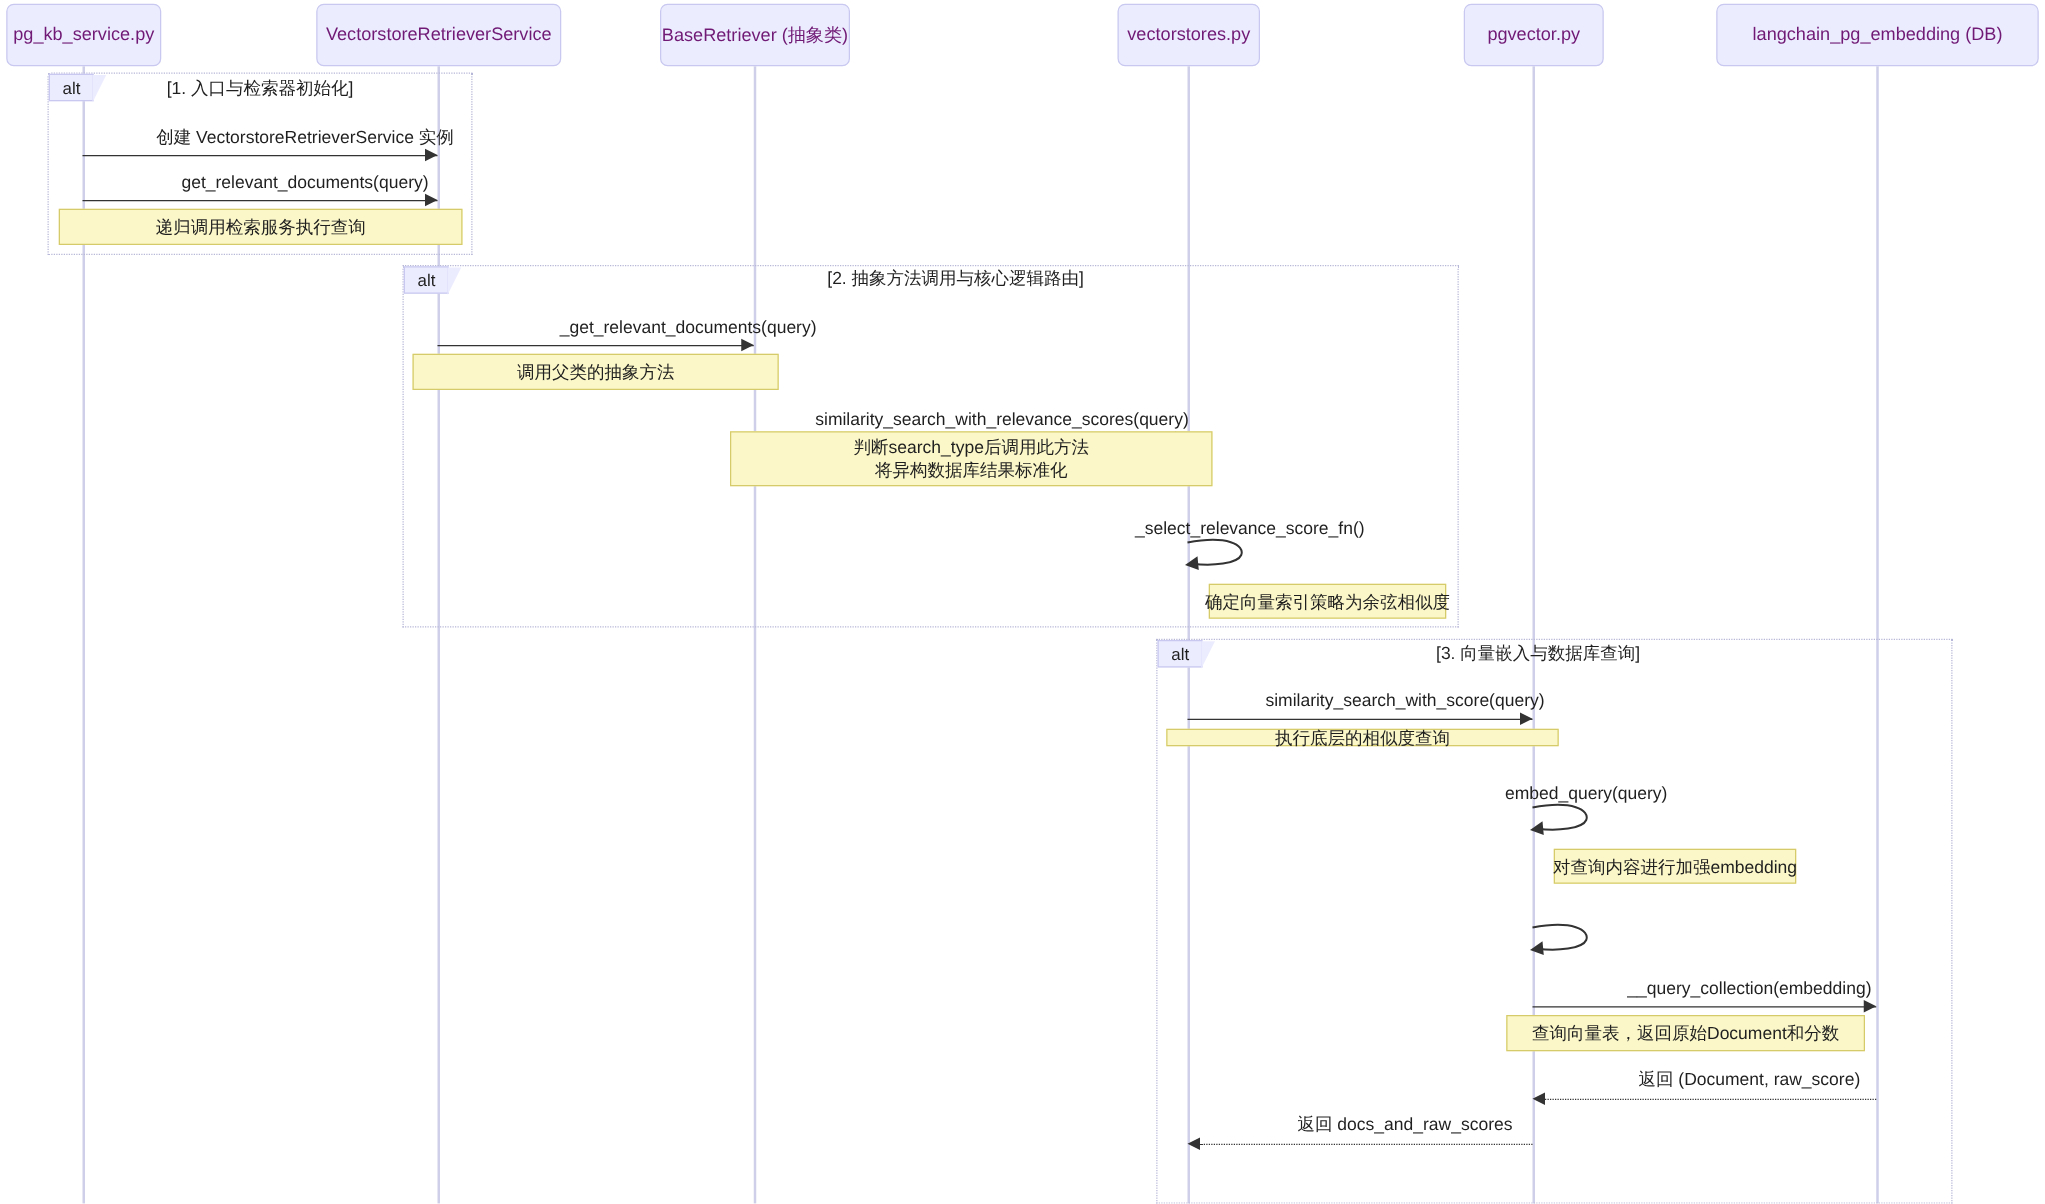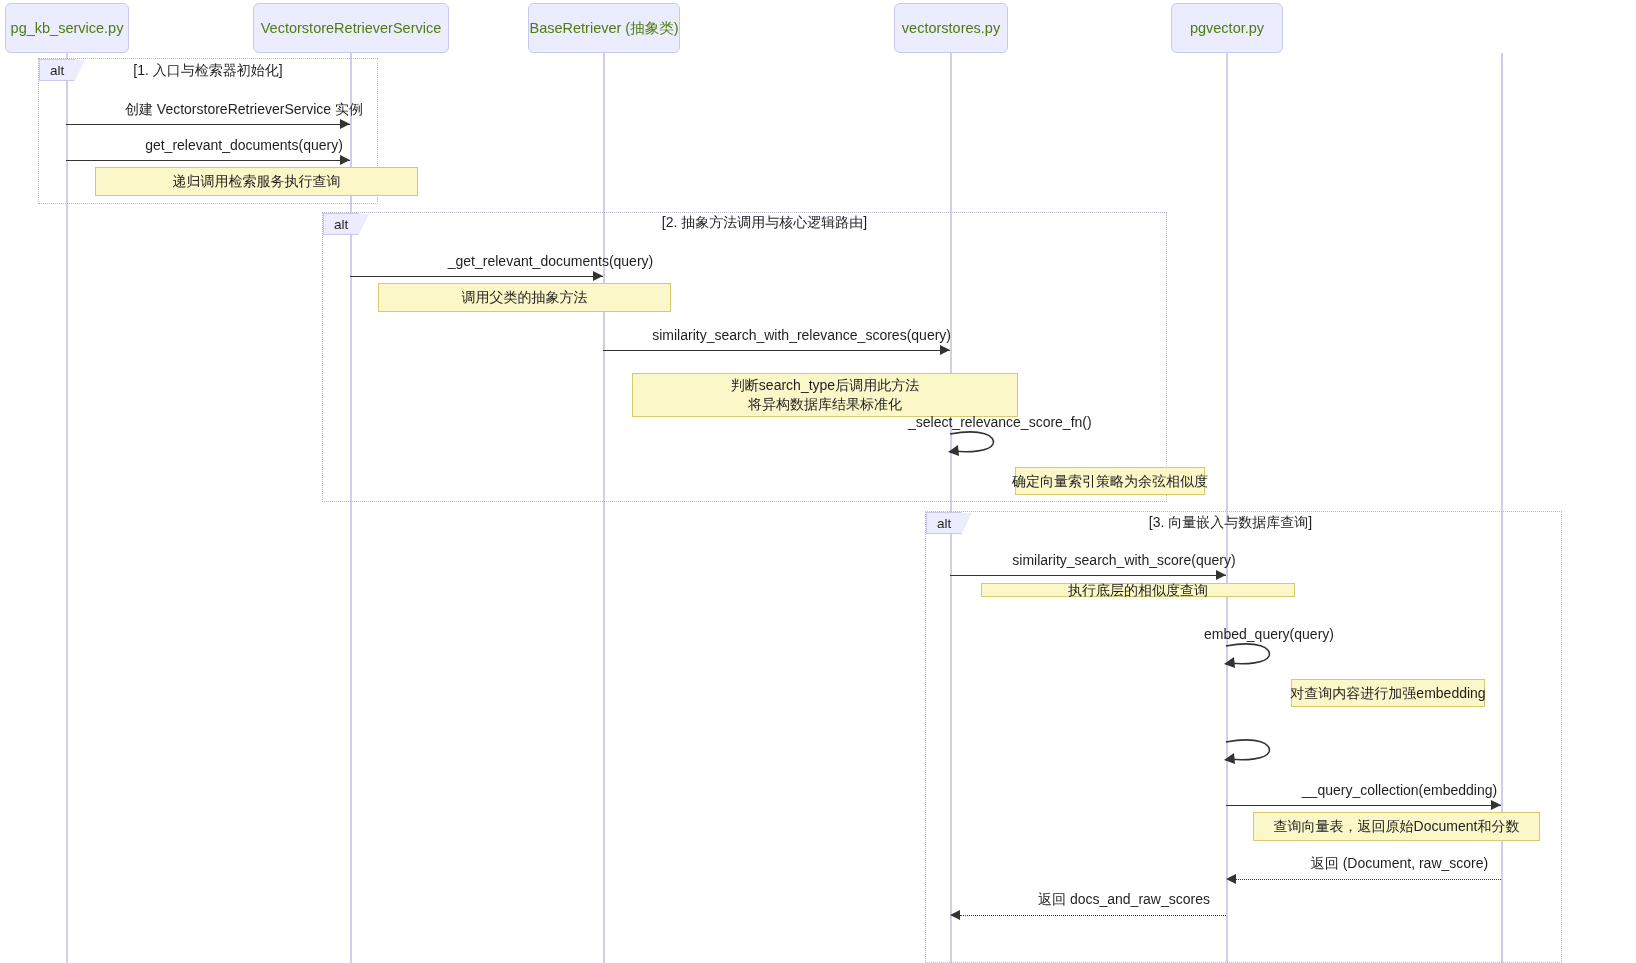--- a/index.html
+++ b/index.html
@@ -18,21 +18,21 @@
     overflow: hidden;
   }
 
   
   .participant {
     position: absolute;
     box-sizing: border-box;
     background: #ECECFF;
     border: 1px solid #C8C8F0;
     border-radius: 6px;
-    color: #4d7c0f;
+    color: #701a75;
     font-size: 14.5px;
     display: flex;
     align-items: center;
     justify-content: center;
     text-align: center;
     padding: 0 10px;
     white-space: nowrap;
     height: 50px;
     top: 3px;
   }
@@ -129,21 +129,20 @@
     border: 1px solid #D6CB6B;
     color: #1f1f1f;
     font-size: 14px;
     display: flex;
     flex-direction: column;
     align-items: center;
     justify-content: center;
     text-align: center;
     line-height: 1.35;
     padding: 2px 6px;
-    margin-left: 48px;
   }
   .note span { display: block; white-space: nowrap; }
 </style>
 </head>
 <body>
 
 <div id="diagram">
 
   <div class="participant" style="left:5px; width:124px;">
     <span>pg_kb_service.py</span>
@@ -152,20 +151,23 @@
     <span>VectorstoreRetrieverService</span>
   </div>
   <div class="participant" style="left:528px; width:152px;">
     <span>BaseRetriever (抽象类)</span>
   </div>
   <div class="participant" style="left:894px; width:114px;">
     <span>vectorstores.py</span>
   </div>
   <div class="participant" style="left:1171px; width:112px;">
     <span>pgvector.py</span>
+  </div>
+  <div class="participant" style="left:1373px; width:258px;">
+    <span>langchain_pg_embedding (DB)</span>
   </div>
 
   <div class="lifeline" style="left:66px; height:910px;"></div>
   <div class="lifeline" style="left:350px; height:910px;"></div>
   <div class="lifeline" style="left:603px; height:910px;"></div>
   <div class="lifeline" style="left:950px; height:910px;"></div>
   <div class="lifeline" style="left:1226px; height:910px;"></div>
   <div class="lifeline" style="left:1501px; height:910px;"></div>
 
   <div class="frame" style="left:38px; top:58px; width:340px; height:146px;"></div>
@@ -197,21 +199,21 @@
   <div class="arrowhead right" style="left:593px; top:271px;"></div>
 
   <div class="note" style="left:330px; top:283px; width:293px; height:29px;">
     <span>调用父类的抽象方法</span>
   </div>
 
   <div class="msg-label" style="left:603px; top:327px; width:312px;text-align:right;">similarity_search_with_relevance_scores(query)</div>
   <div class="msg-line" style="left:603px; top:350px; width:347px;"></div>
   <div class="arrowhead right" style="left:940px; top:345px;"></div>
 
-  <div class="note" style="left:584px; top:373px; width:386px; height:44px;">
+  <div class="note" style="left:584px; top:345px; width:386px; height:44px;">
     <span>判断search_type后调用此方法</span>
     <span>将异构数据库结果标准化</span>
   </div>
 
   <div class="msg-label" style="left:872px; top:414px; width:325px; text-align:left;">_select_relevance_score_fn()</div>
   <svg class="selfloop" style="left:948px; top:430px;" width="60" height="26" viewBox="0 0 60 26">
     <path d="M 2 4 C 34 -2 48 6 45 14 C 42 21 22 23 6 21" fill="none" stroke="#333333" stroke-width="1.6"></path>
     <polygon points="10,15 0,22 11,26" fill="#333333"></polygon>
   </svg>
 

